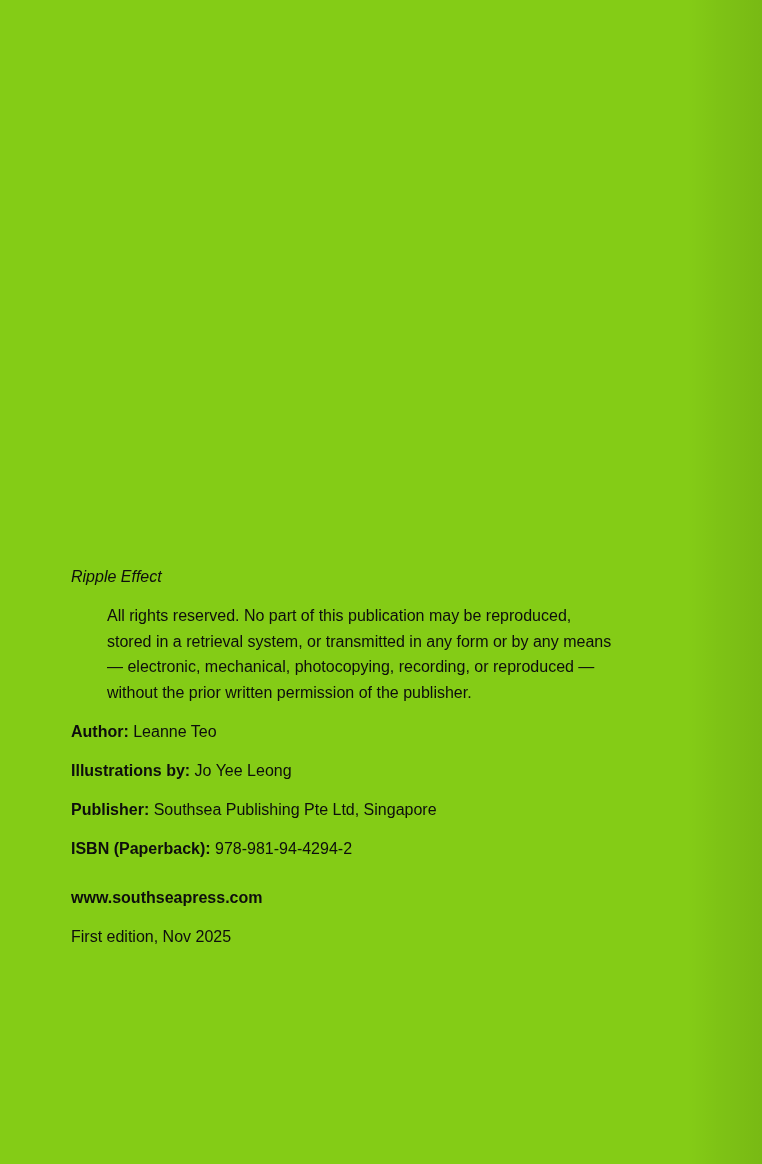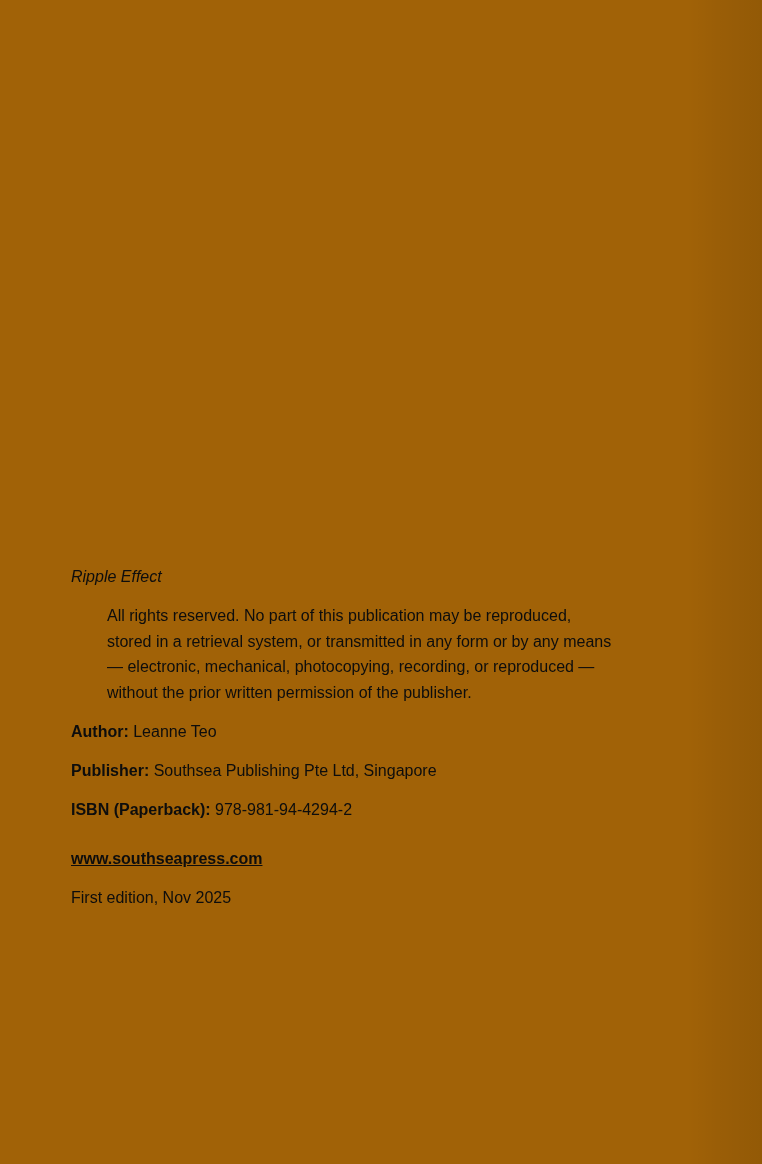--- a/index.html
+++ b/index.html
@@ -10,21 +10,21 @@
     width: 762px;
     height: 1164px;
     position: relative;
     overflow: hidden;
     font-family: "Liberation Sans", sans-serif;
     background: #ffffff;
   }
   .page {
     position: absolute;
     inset: 0;
-    background: #a16207;
+    background: #84cc16;
   }
   .page-edge-shadow {
     position: absolute;
     top: 0;
     right: 0;
     width: 75px;
     height: 100%;
     background: linear-gradient(to right, rgba(0,0,0,0) 0%, rgba(0,0,0,0.045) 40%, rgba(0,0,0,0.09) 100%);
     pointer-events: none;
   }
@@ -53,21 +53,20 @@
   }
   .italic {
     font-style: italic;
   }
   .label {
     font-weight: 700;
   }
   .website-row {
     margin-top: 24px;
     font-weight: 700;
-    text-decoration: underline;
   }
 </style>
 </head>
 <body>
 
 <div class="page">
   <div class="colophon">
 
     <div class="line italic">Ripple Effect</div>
 
@@ -77,20 +76,24 @@
       <div class="pline">stored in a retrieval system, or transmitted in any form or by any means</div>
       <div class="pline">— electronic, mechanical, photocopying, recording, or reproduced —</div>
       <div class="pline">without the prior written permission of the publisher.</div>
     </div>
 
     <div class="line">
       <span class="label">Author:</span>
       <span>Leanne Teo</span>
     </div>
 
+    <div class="line">
+      <span class="label">Illustrations by:</span>
+      <span>Jo Yee Leong</span>
+    </div>
 
 
     <div class="line">
       <span class="label">Publisher:</span>
       <span>Southsea Publishing Pte Ltd, Singapore</span>
     </div>
 
     <div class="line">
       <span class="label">ISBN (Paperback):</span>
       <span>978-981-94-4294-2</span>

